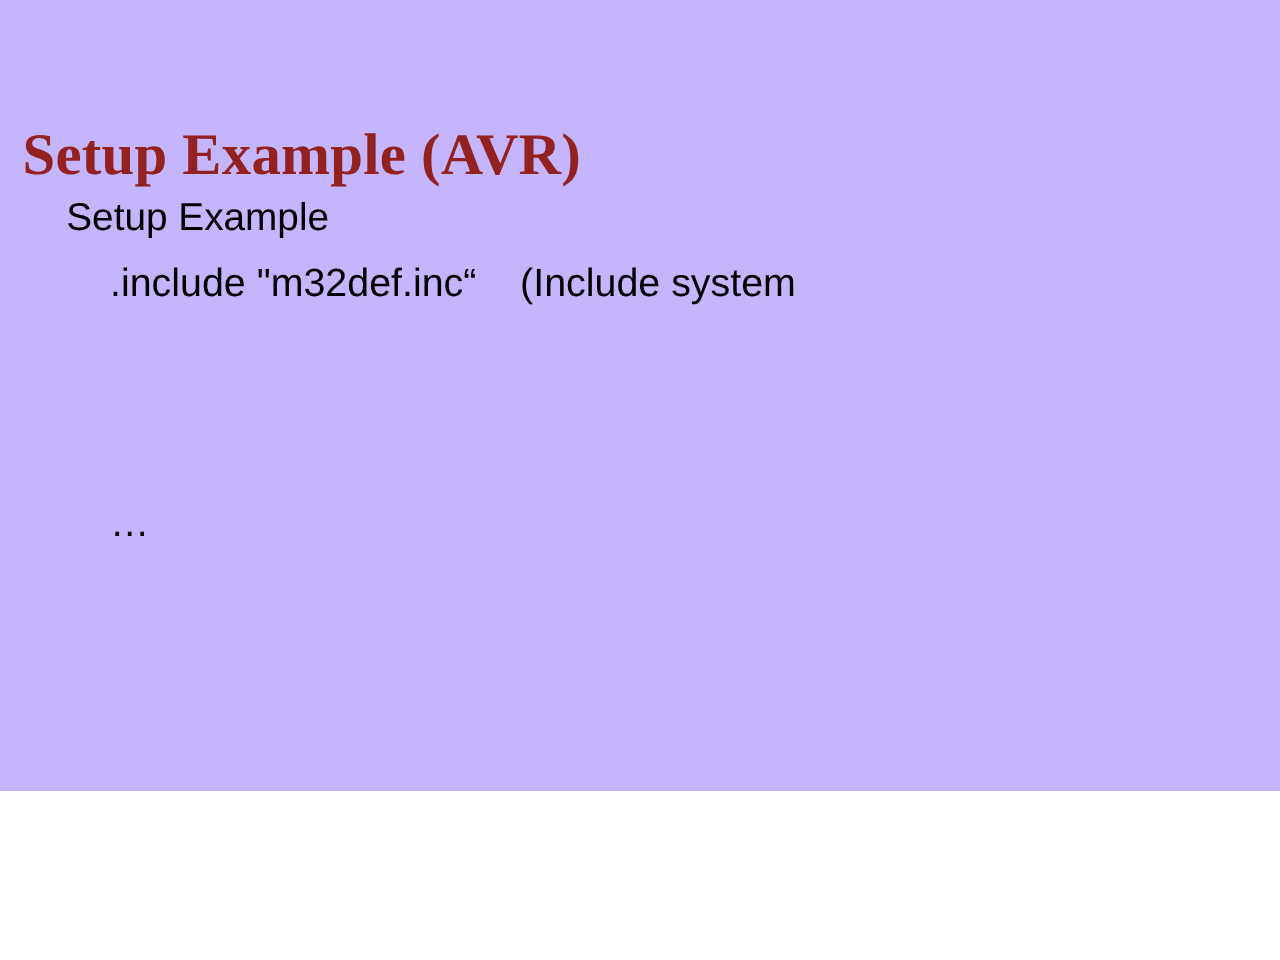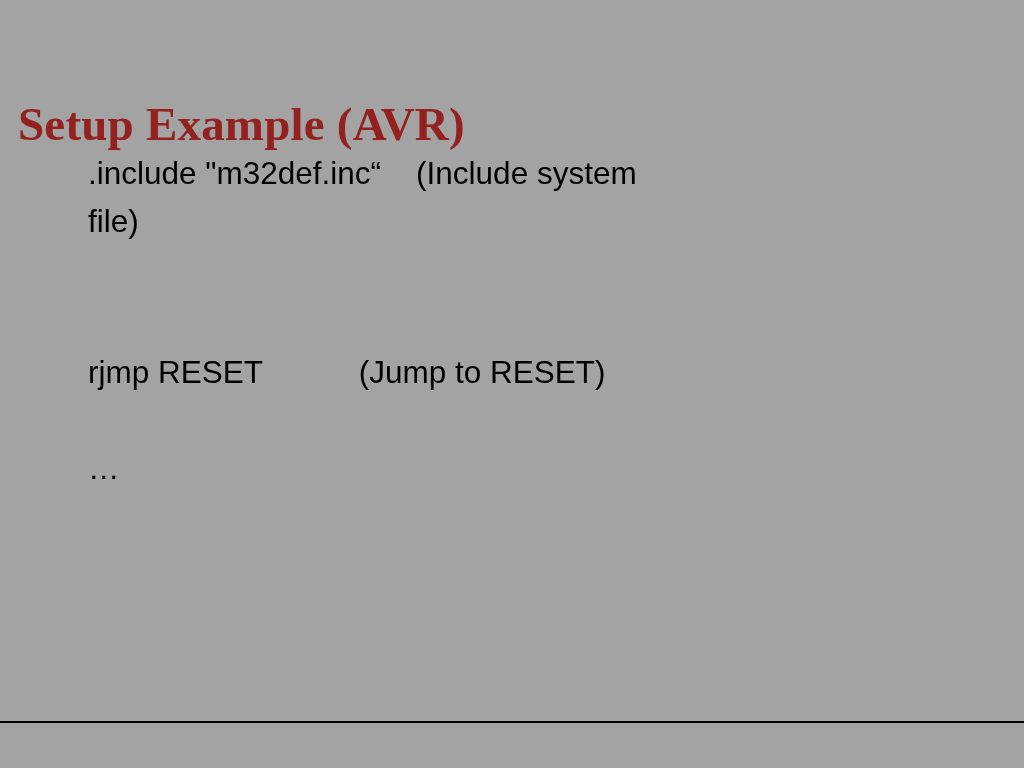--- a/index.html
+++ b/index.html
@@ -8,22 +8,22 @@
     padding: 0;
     background: #ffffff;
   }
   body {
     font-family: "Liberation Sans", sans-serif;
     -webkit-font-smoothing: antialiased;
   }
   #slide {
     position: relative;
     width: 1024px;
-    height: 768px;
-    background: #a3a3a3;
+    height: 633px;
+    background: #c4b5fd;
     overflow: hidden;
     box-sizing: border-box;
   }
 
   
   #slide-title {
     position: absolute;
     left: 18px;
     top: 67px;
     width: 960px;
@@ -112,32 +112,31 @@
 </style>
 </head>
 <body>
 
 <div id="slide">
 
   <h1 id="slide-title">Setup Example (AVR)</h1>
 
   <div id="body-block">
 
+    <div class="bullet lvl1">Setup Example</div>
 
     <div class="bullet lvl2">.include "m32def.inc“    (Include system</div>
 
-    <div class="bullet lvl2 wrap">file)</div>
 
 
     <div class="bullet lvl2 blank"></div>
 
 
     <div class="bullet lvl2 blank"></div>
 
-    <div class="bullet lvl2">rjmp RESET           (Jump to RESET)</div>
 
 
     <div class="bullet lvl2 blank"></div>
 
     <div class="bullet lvl2">…</div>
 
   </div>
 
   <div id="footer-rule"></div>
 

